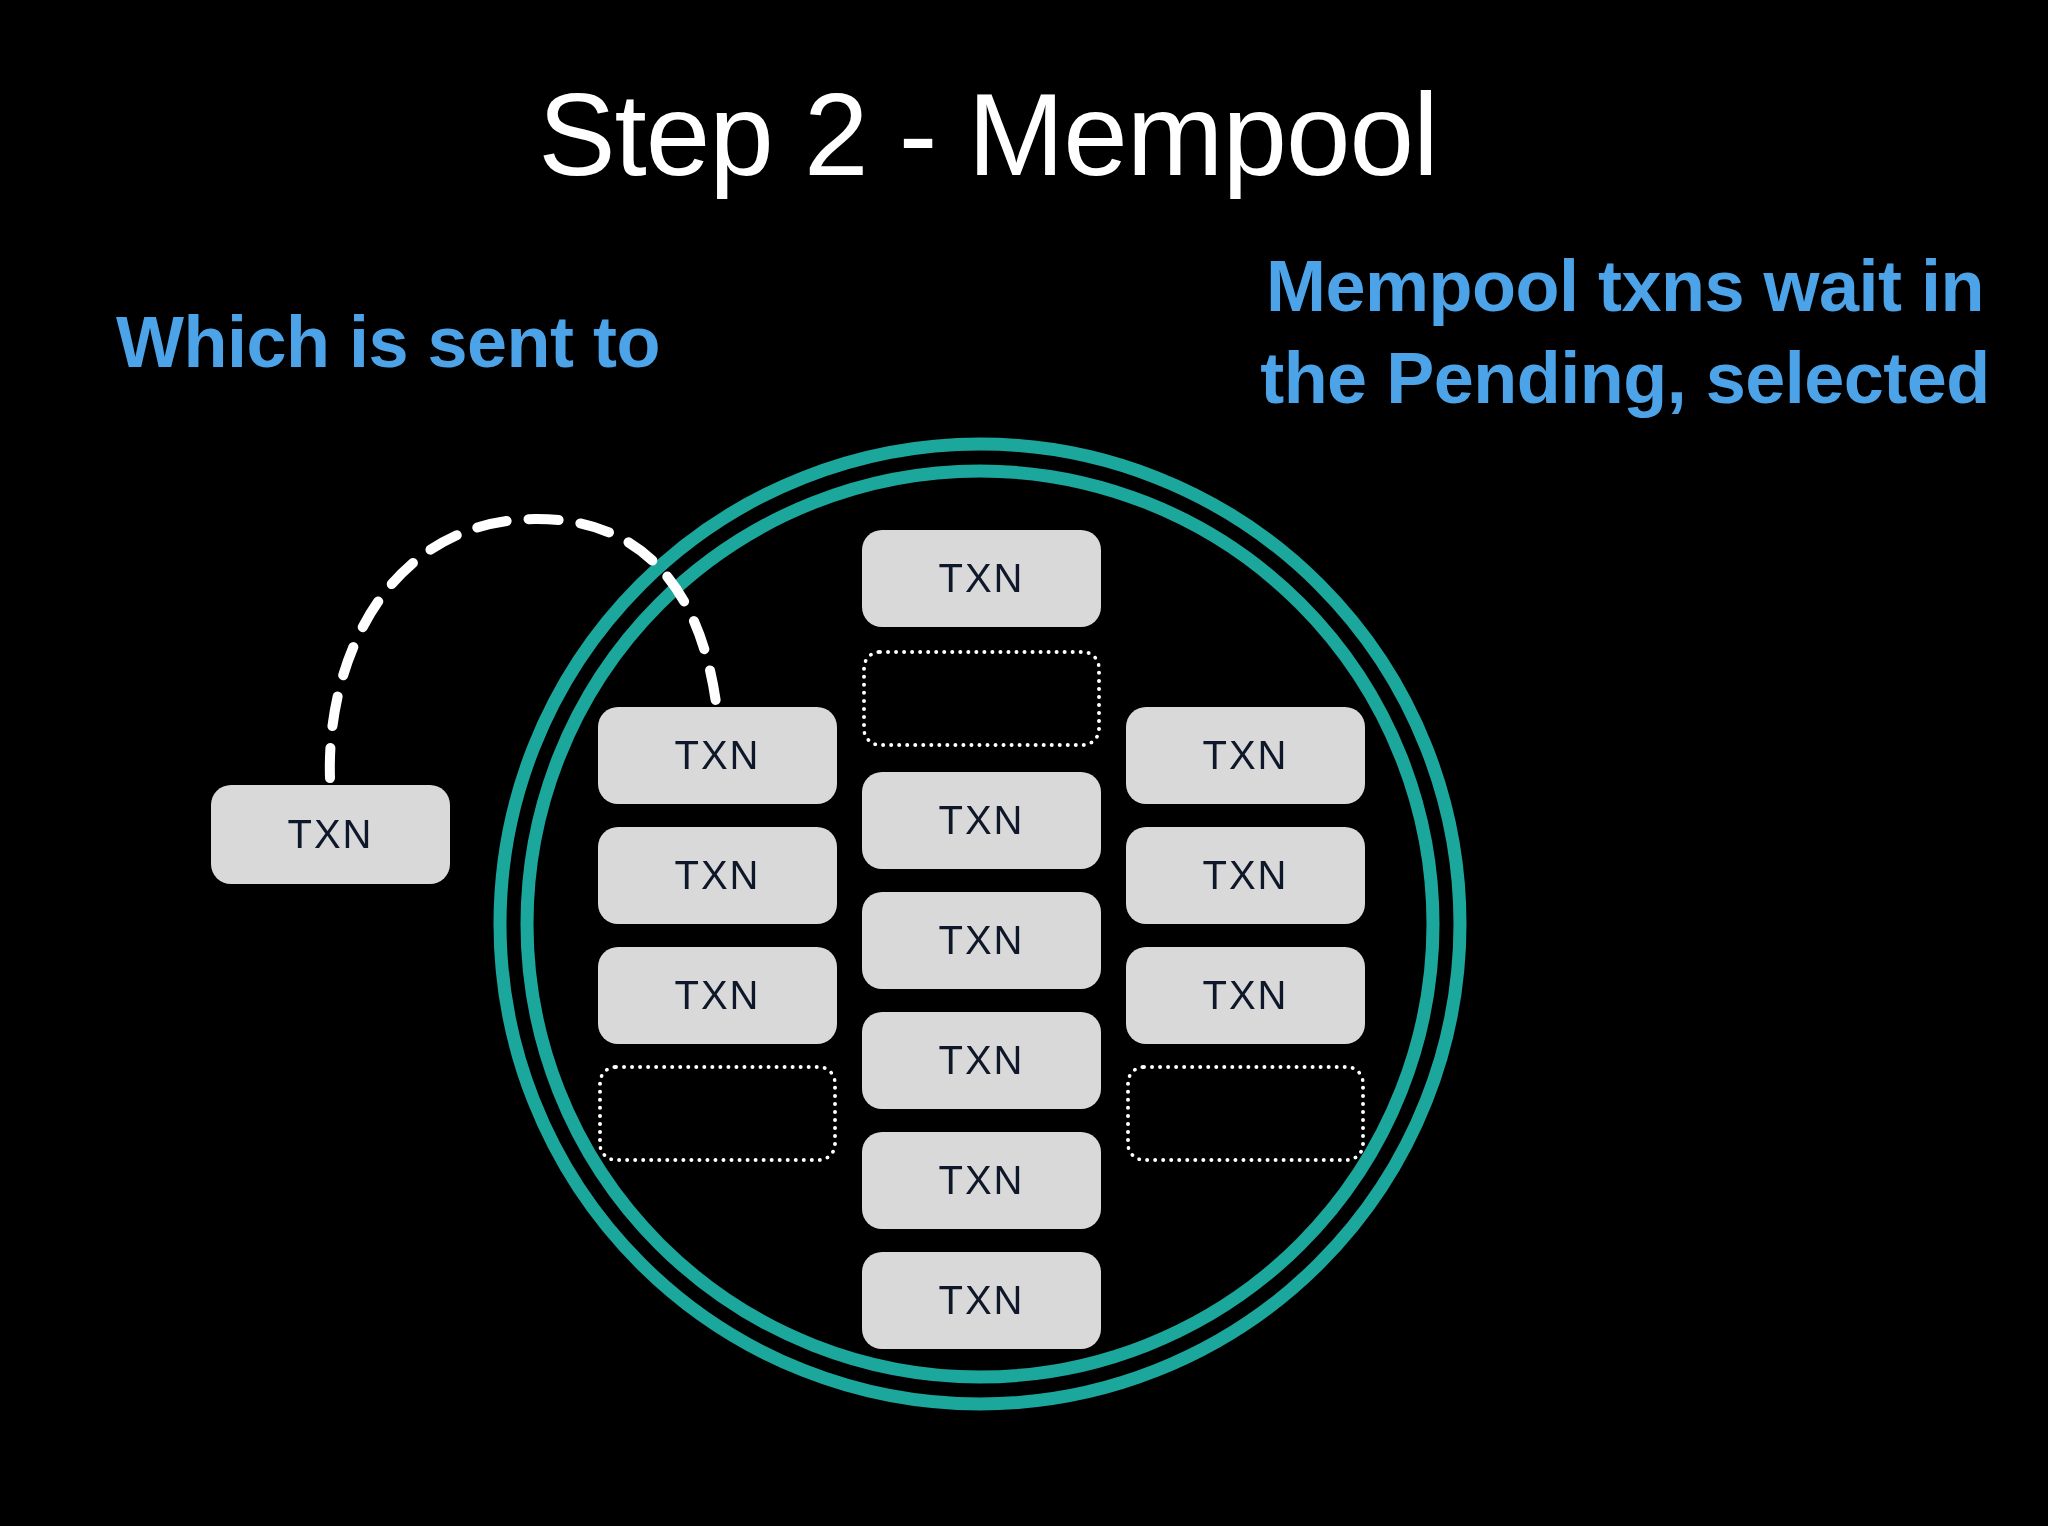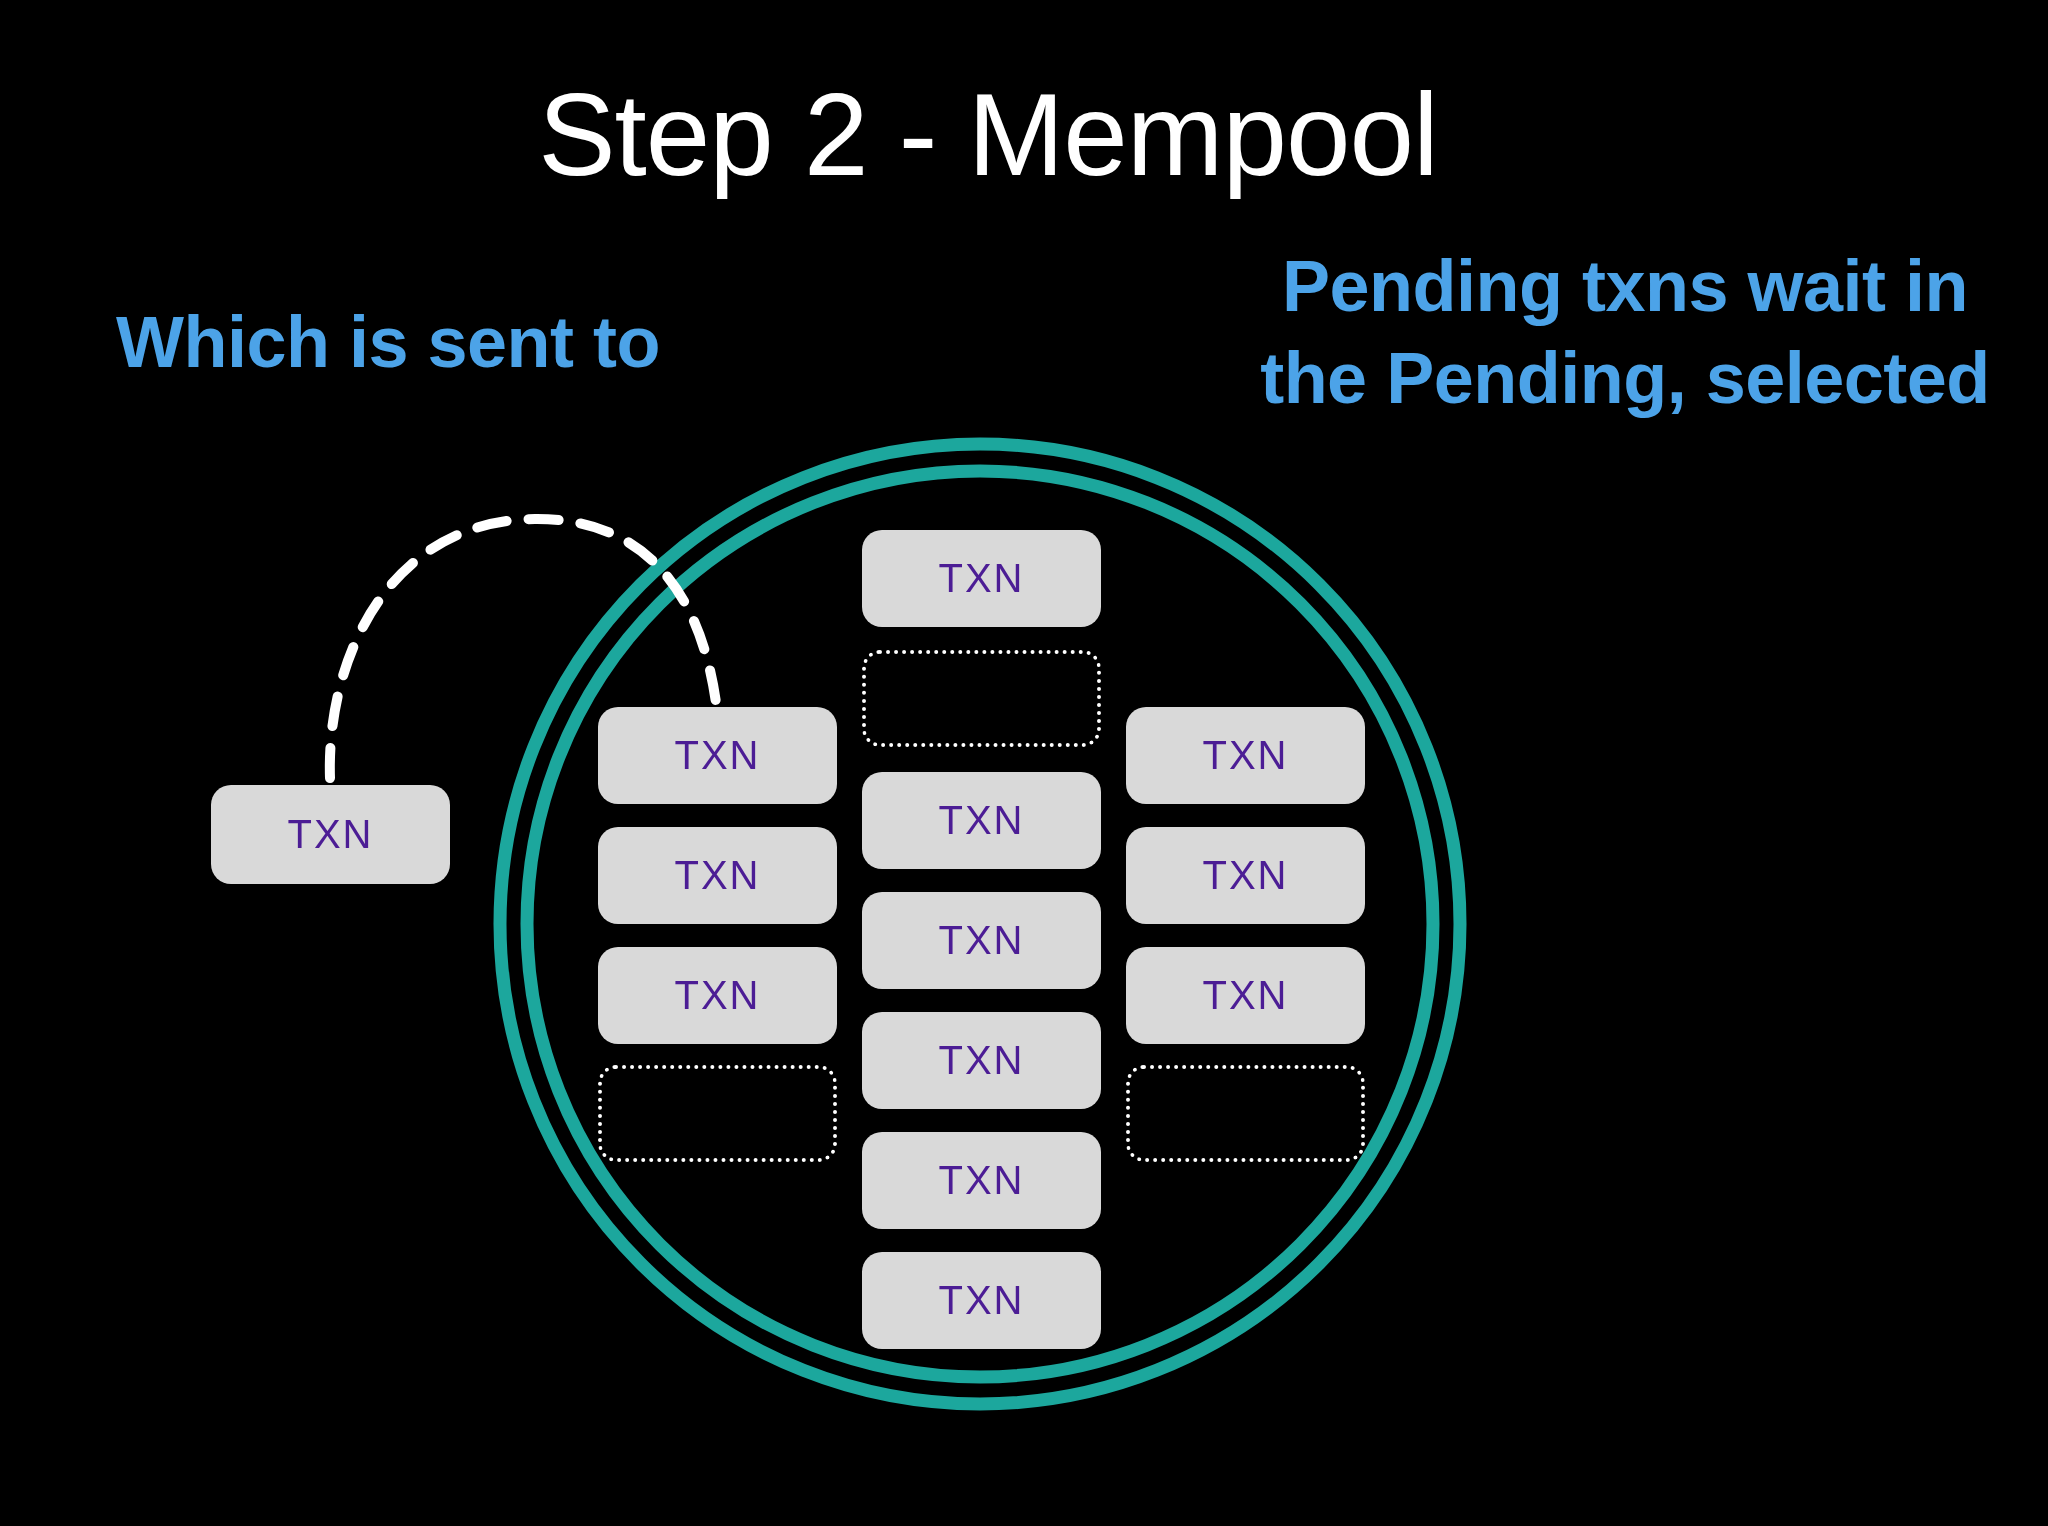--- a/index.html
+++ b/index.html
@@ -39,21 +39,21 @@
     width: 239px;
     height: 97px;
     border-radius: 20px;
     box-sizing: border-box;
     display: flex;
     align-items: center;
     justify-content: center;
   }
   .box.txn {
     background: #D9D9D9;
-    color: #4c1d95;
+    color: #0f172a;
     font-size: 40px;
     font-weight: 400;
     letter-spacing: 2px;
   }
   .box.empty {
     background: transparent;
     border: 4px dotted #ffffff;
     border-radius: 18px;
   }
 </style>
@@ -68,21 +68,21 @@
     <path d="M 330 778 C 326 655, 392 520, 535 519 C 655 518, 704 606, 717 710" fill="none" stroke="#FFFFFF" stroke-width="10" stroke-dasharray="30 22" stroke-linecap="round"></path>
   </svg>
 
   <div class="page-title">Step 2 - Mempool</div>
 
   <div id="left-annotation" class="annotation">
     <span class="line">Which is sent to</span>
   </div>
 
   <div id="right-annotation" class="annotation">
-    <span class="line">Pending txns wait in</span>
+    <span class="line">Mempool txns wait in</span>
     <span class="line">the Pending, selected</span>
   </div>
 
   <div class="box txn" style="left:211px; top:785px; height:99px;">
     <span>TXN</span>
   </div>
 
   <div class="box txn" style="left:598px; top:707px;">
     <span>TXN</span>
   </div>

